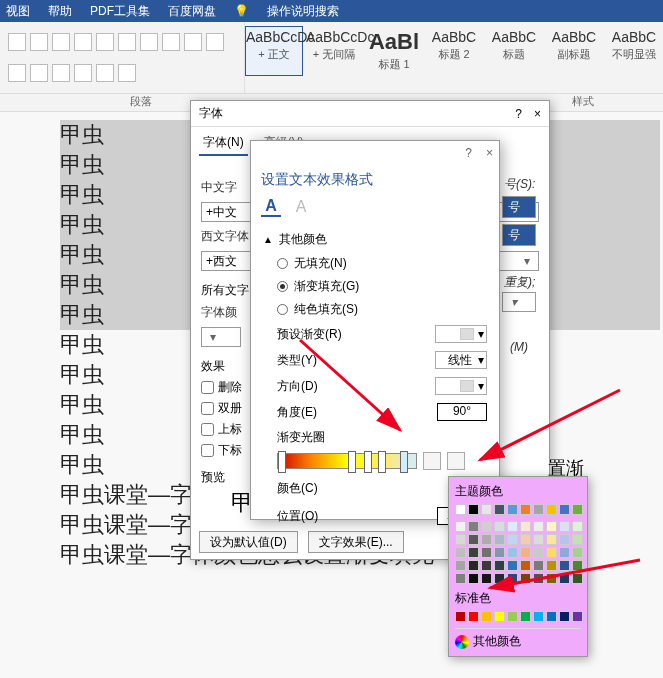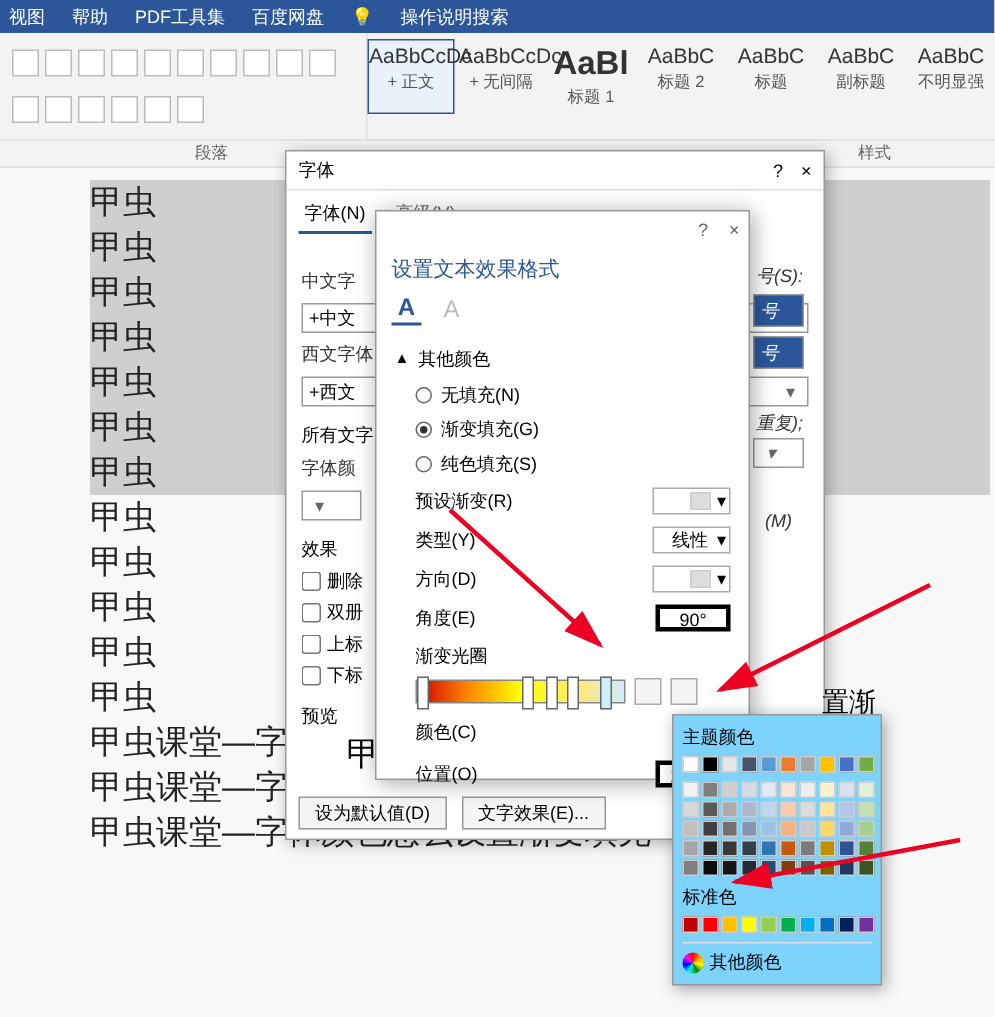--- a/index.html
+++ b/index.html
@@ -59,30 +59,30 @@
 .eff-icon.dim { color: #bbb; }
 .eff-body { padding: 4px 12px; font-size: 12px; }
 .tree-toggle { display: flex; align-items: center; gap: 6px; padding: 4px 0; }
 .tree-toggle .tri { font-size: 10px; }
 .radio-row { display: flex; align-items: center; gap: 6px; padding: 3px 0 3px 14px; }
 .radio { width: 11px; height: 11px; border: 1px solid #666; border-radius: 50%; display: inline-block; position: relative; }
 .radio.checked::after { content: ""; position: absolute; inset: 2px; background: #333; border-radius: 50%; }
 .opt-row { display: flex; align-items: center; justify-content: space-between; padding: 4px 0 4px 14px; }
 .mini-combo { width: 52px; height: 18px; border: 1px solid #aaa; display: flex; align-items: center; justify-content: flex-end; padding-right: 2px; background: #fff; }
 .mini-combo .sw { width: 14px; height: 12px; background: #ddd; margin-right: 4px; }
-.mini-input { width: 50px; height: 18px; border: 3px solid #000000; text-align: center; background: #fff; }
+.mini-input { width: 50px; height: 18px; border: 1px solid #000000; text-align: center; background: #fff; }
 .grad-row { display: flex; align-items: center; gap: 6px; padding: 4px 0 4px 14px; }
 .grad-bar { width: 140px; height: 16px; border: 1px solid #888; background: linear-gradient(90deg, #c00 0%, #f80 25%, #ff0 50%, #ffe97a 80%, #cfeeff 100%); position: relative; }
 .grad-stop { position: absolute; top: -3px; width: 8px; height: 22px; background: #fff; border: 1px solid #666; }
 .grad-btn { width: 18px; height: 18px; border: 1px solid #aaa; background: #f5f5f5; }
 .color-row { display: flex; align-items: center; justify-content: space-between; padding: 6px 0 6px 14px; }
 .color-swatch { width: 30px; height: 16px; border: 1px solid #666; background: linear-gradient(90deg,#f80,#ff0); }
 
 
-.picker { position: absolute; left: 448px; top: 476px; width: 140px; background: #7dd3fc; border: 1px solid #999; box-shadow: 2px 2px 10px rgba(0,0,0,.35); padding: 6px; }
+.picker { position: absolute; left: 448px; top: 476px; width: 140px; background: #f0abfc; border: 1px solid #999; box-shadow: 2px 2px 10px rgba(0,0,0,.35); padding: 6px; }
 .picker h4 { font-size: 12px; font-weight: normal; margin-bottom: 4px; }
 .swatch-grid { display: grid; grid-template-columns: repeat(10, 11px); gap: 2px; margin-bottom: 6px; }
 .sw { width: 11px; height: 11px; border: 1px solid #ccc; }
 .more-row { display: flex; align-items: center; gap: 4px; font-size: 12px; padding-top: 4px; border-top: 1px solid #ddd; }
 .more-row .wheel { width: 14px; height: 14px; border-radius: 50%; background: conic-gradient(red,orange,yellow,green,cyan,blue,magenta,red); }
 
 
 .arrow { position: absolute; pointer-events: none; }
 </style>
 </head>

